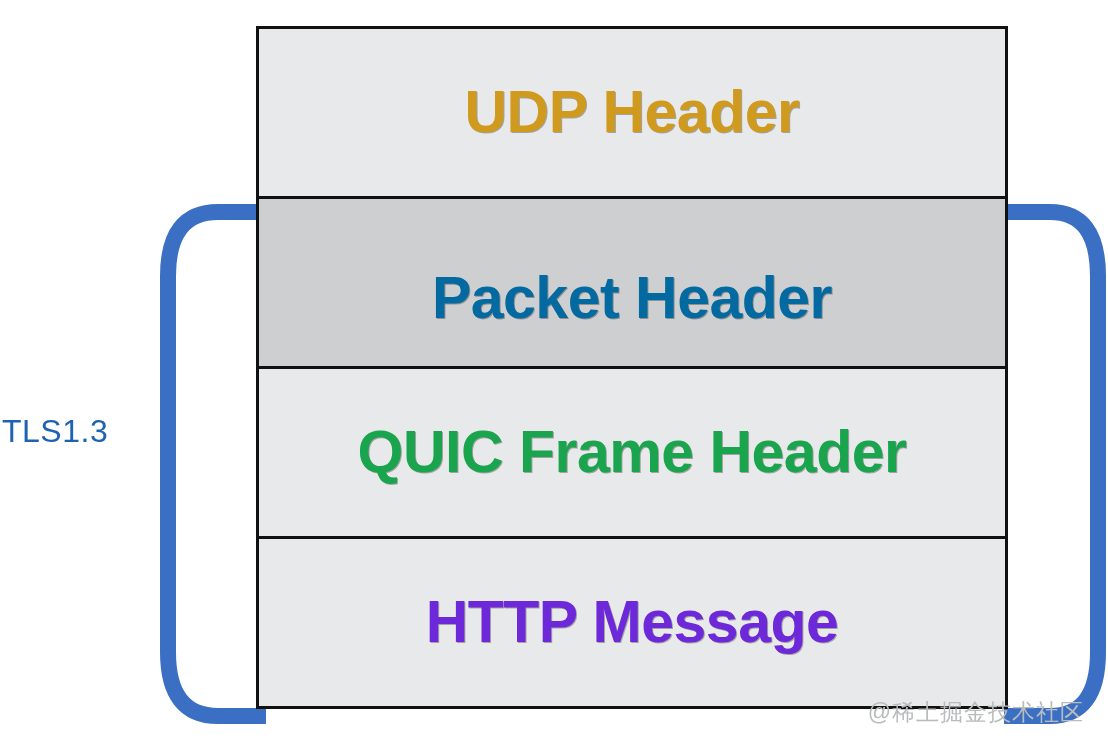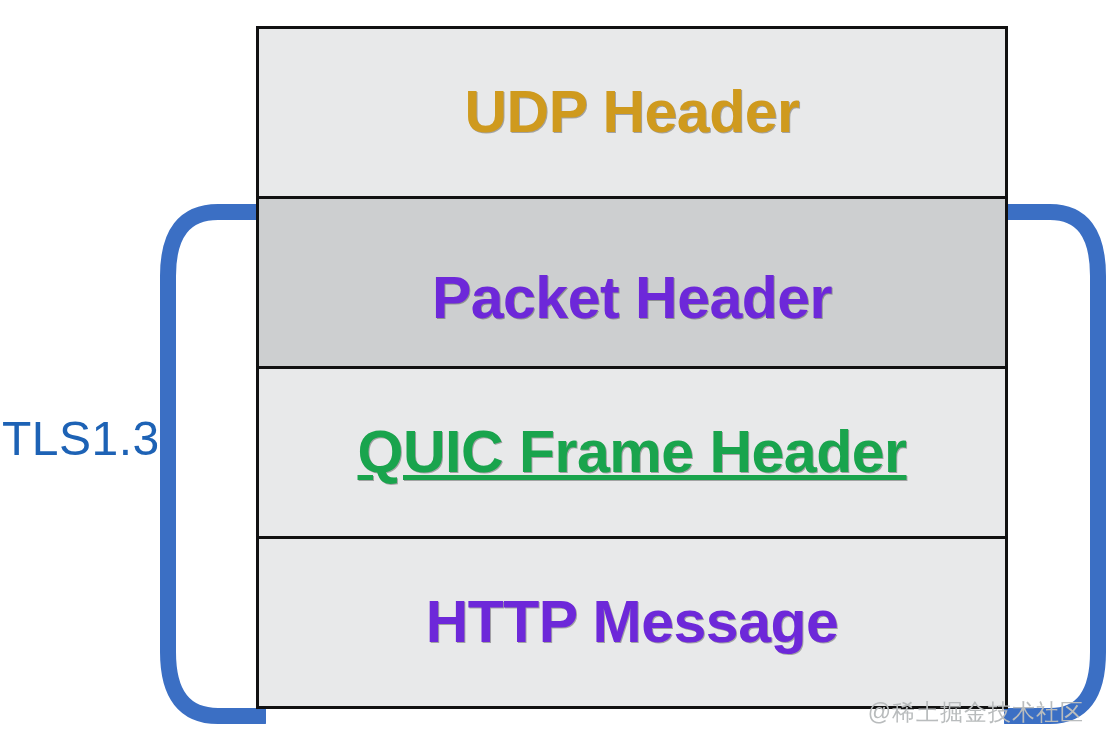--- a/index.html
+++ b/index.html
@@ -70,21 +70,21 @@
     top: 204px;
     width: 104px;
     height: 520px;
   }
 
   
   #tls-label {
     position: absolute;
     left: 2px;
     top: 415px;
-    font-size: 48px;
+    font-size: 32px;
     font-weight: normal;
     letter-spacing: 0.5px;
     white-space: nowrap;
     line-height: 1;
   }
 
   
   #watermark {
     position: absolute;
     right: 24px;
@@ -111,25 +111,25 @@
 
   <div id="tls-label" style="color:#1d62b5;">TLS1.3</div>
 
   <div id="stack">
 
     <div class="layer-row light">
       <span class="layer-label" style="color:#cf9a1e;">UDP Header</span>
     </div>
 
     <div class="layer-row dark">
-      <span class="layer-label" style="color:#6d28d9;margin-top:31px;">Packet Header</span>
+      <span class="layer-label" style="color:#0369a1;margin-top:31px;">Packet Header</span>
     </div>
 
     <div class="layer-row light">
-      <span class="layer-label" style="color:#19a44d;text-decoration:underline;">QUIC Frame Header</span>
+      <span class="layer-label" style="color:#19a44d;">QUIC Frame Header</span>
     </div>
 
 
     <div class="layer-row light">
       <span class="layer-label" style="color:#6d28d9;">HTTP Message</span>
     </div>
 
   </div>
 
   <div id="watermark">@稀土掘金技术社区</div>

